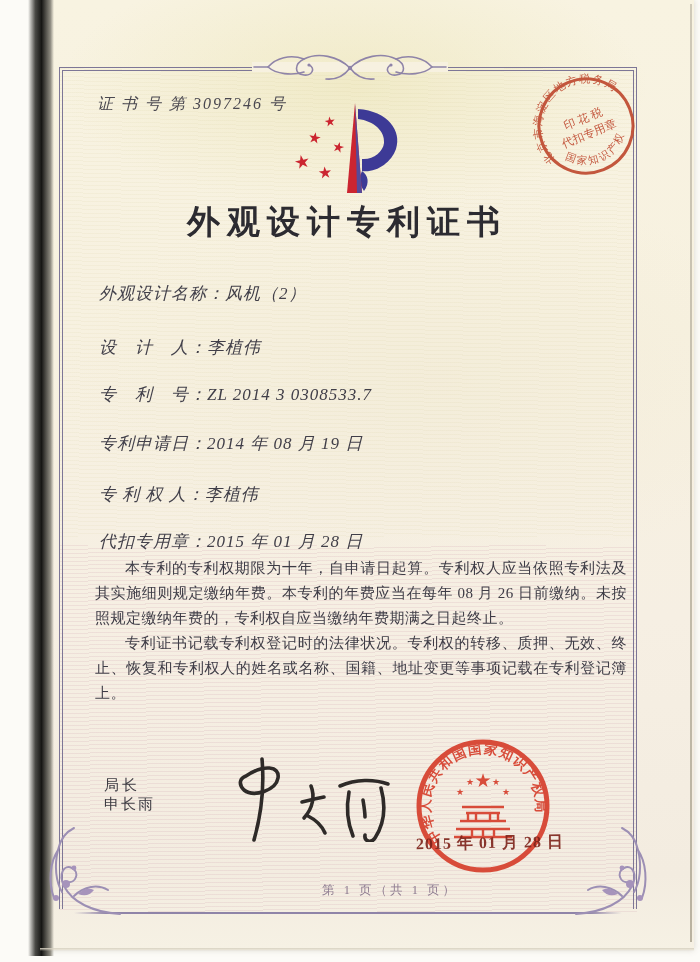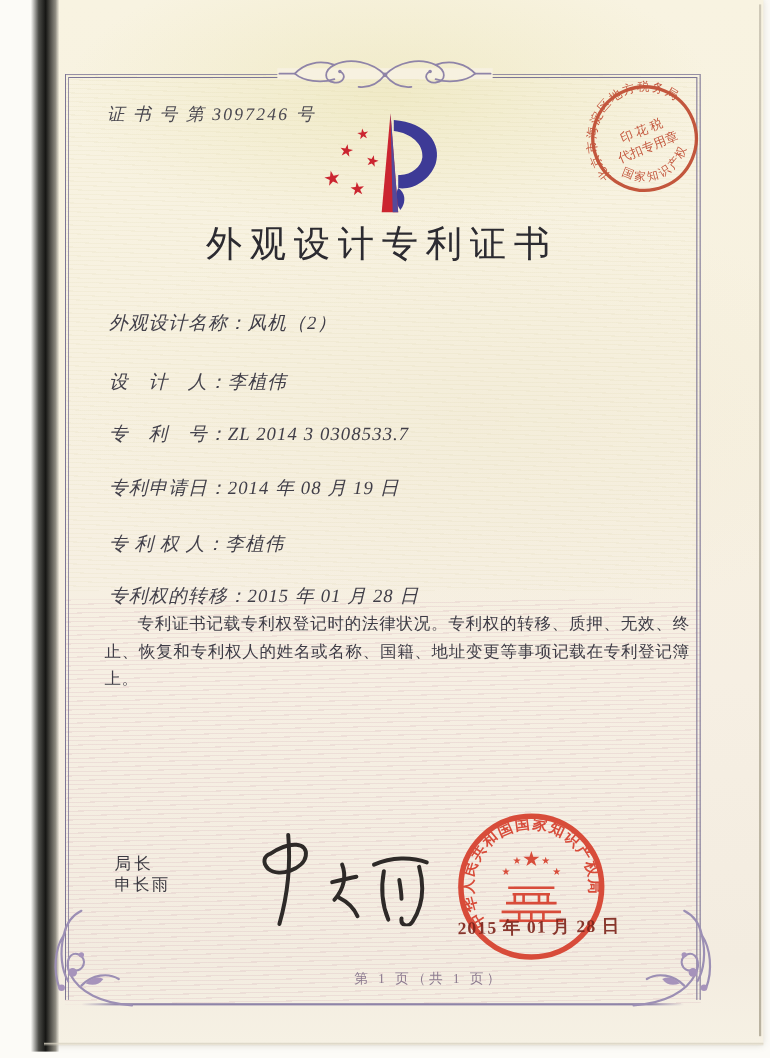--- a/index.html
+++ b/index.html
@@ -51,21 +51,21 @@
   .corner-flourish.right{left:574px;top:824px;transform:scaleX(-1);}
   .cert-number{
     position:absolute;left:97px;top:94px;
     font-size:16px;letter-spacing:2px;color:#4a4850;font-style:italic;
   }
   .tax-stamp{position:absolute;left:522px;top:62px;width:128px;height:128px;transform:rotate(-22deg);opacity:.92;}
   .logo{position:absolute;left:292px;top:101px;width:126px;height:96px;}
   .logo-star{position:absolute;color:#cb2530;line-height:1;}
   .title{
     position:absolute;left:59px;top:200px;width:576px;text-align:center;
-    font-size:33px;font-weight:400;letter-spacing:7px;color:#2c2b31;
+    font-size:33px;font-weight:700;letter-spacing:7px;color:#2c2b31;
   }
   .field{position:absolute;left:99px;font-size:17px;color:#43414b;letter-spacing:1px;white-space:nowrap;font-style:italic;}
   .field .value{color:#403e48;}
   .f0{top:282px}.f1{top:336px}.f2{top:383px}.f3{top:432px}.f4{top:483px}.f5{top:530px}
   .body-text{
     position:absolute;left:95px;top:556px;width:532px;
     font-size:15px;line-height:25px;color:#3e3c46;text-align:justify;letter-spacing:.5px;
   }
   .body-text p{margin:0;text-indent:2em;}
   .officer{position:absolute;left:104px;top:776px;font-size:15px;color:#3c3a42;letter-spacing:3px;}
@@ -174,23 +174,24 @@
   <span class="logo-star" style="left:26px;top:64px;font-size:16px;transform:rotate(-6deg);">★</span>
 </div>
 
 <div class="title">外观设计专利证书</div>
 
 <div class="field f0"><span>外观设计名称：</span><span class="value">风机（2）</span></div>
 <div class="field f1"><span>设　计　人：</span><span class="value">李植伟</span></div>
 <div class="field f2"><span>专　利　号：</span><span class="value">ZL 2014 3 0308533.7</span></div>
 <div class="field f3"><span>专利申请日：</span><span class="value">2014 年 08 月 19 日</span></div>
 <div class="field f4"><span>专 利 权 人：</span><span class="value">李植伟</span></div>
-<div class="field f5"><span>专利权的转移：</span><span class="value">2015 年 01 月 28 日</span></div>
+<div class="field f5"><span>代扣专用章：</span><span class="value">2015 年 01 月 28 日</span></div>
 
 <div class="body-text">
+  <p>本专利的专利权期限为十年，自申请日起算。专利权人应当依照专利法及其实施细则规定缴纳年费。本专利的年费应当在每年 08 月 26 日前缴纳。未按照规定缴纳年费的，专利权自应当缴纳年费期满之日起终止。</p>
   <p>专利证书记载专利权登记时的法律状况。专利权的转移、质押、无效、终止、恢复和专利权人的姓名或名称、国籍、地址变更等事项记载在专利登记簿上。</p>
 </div>
 
 <div class="officer">
   <span>局长</span>
   <span class="name">申长雨</span>
 </div>
 
 <svg class="signature" viewBox="0 0 188 86">
   <g stroke="#2e2a28" stroke-width="3.6" fill="none" stroke-linecap="round" stroke-linejoin="round">

